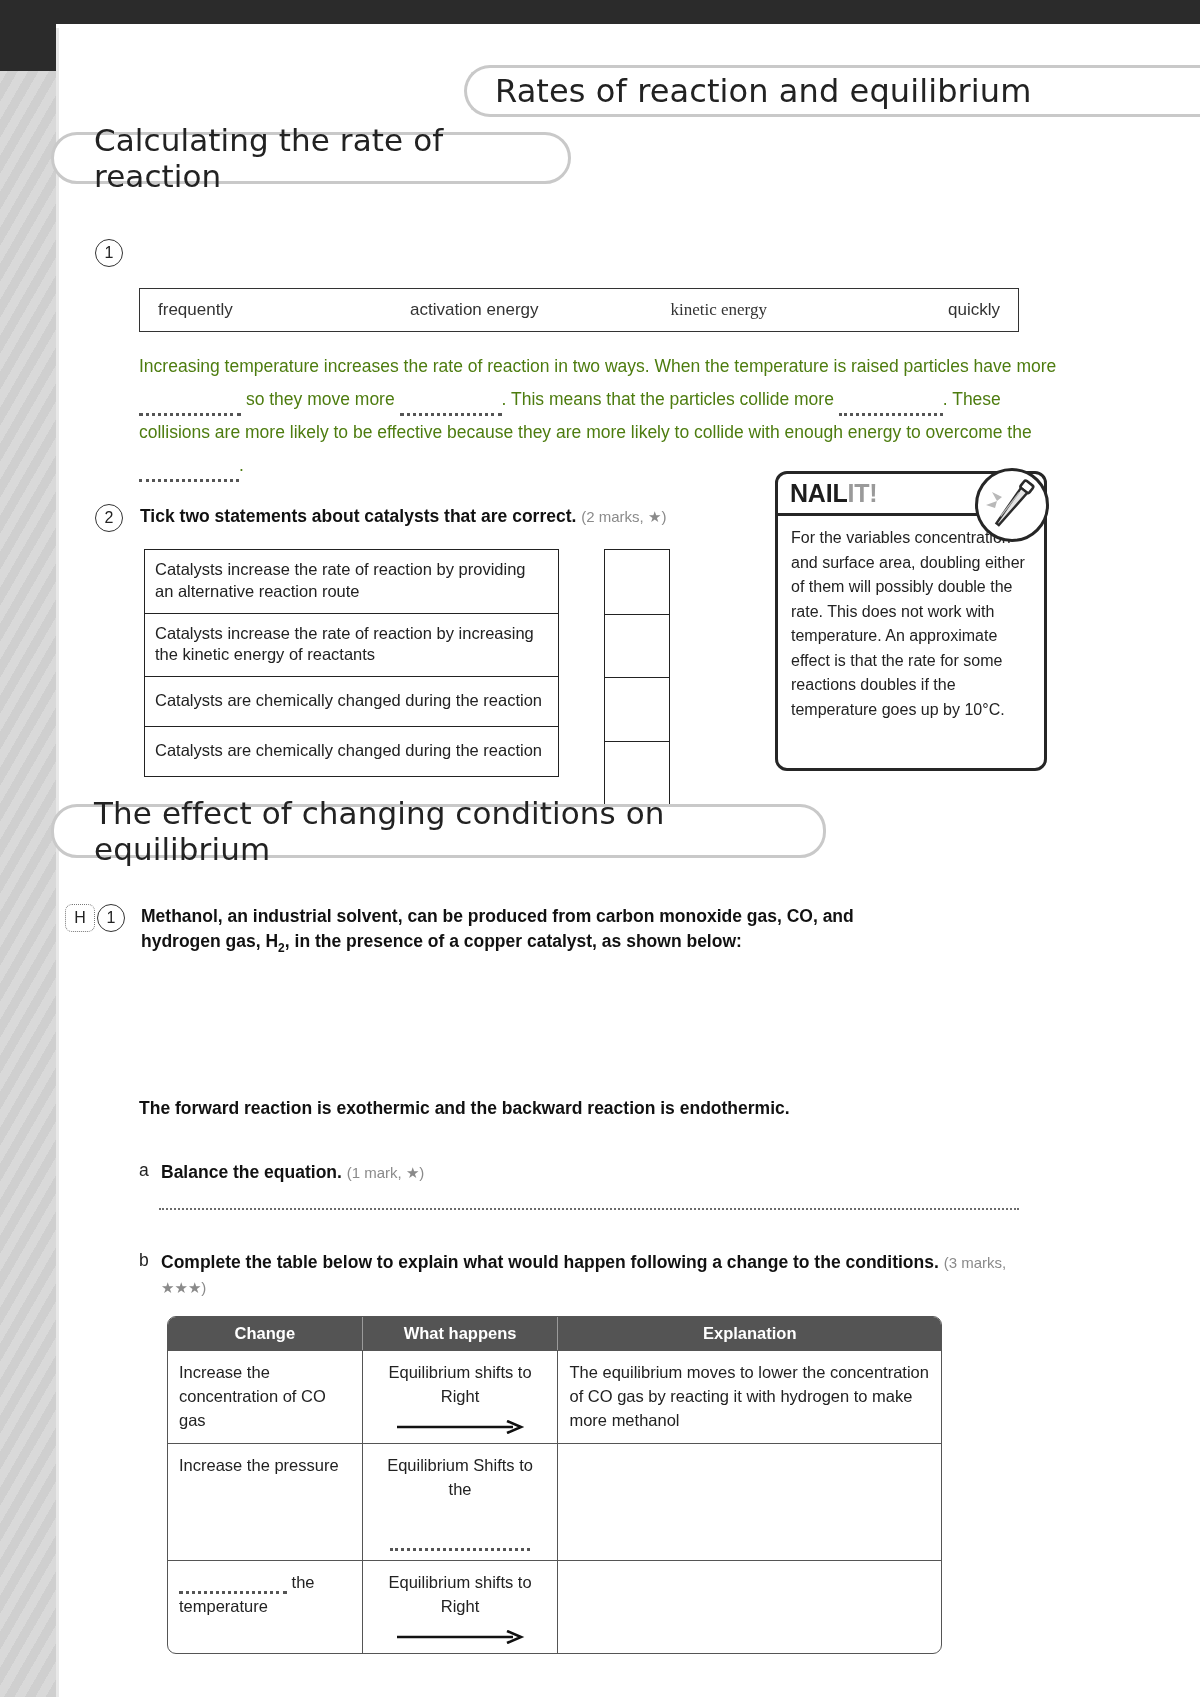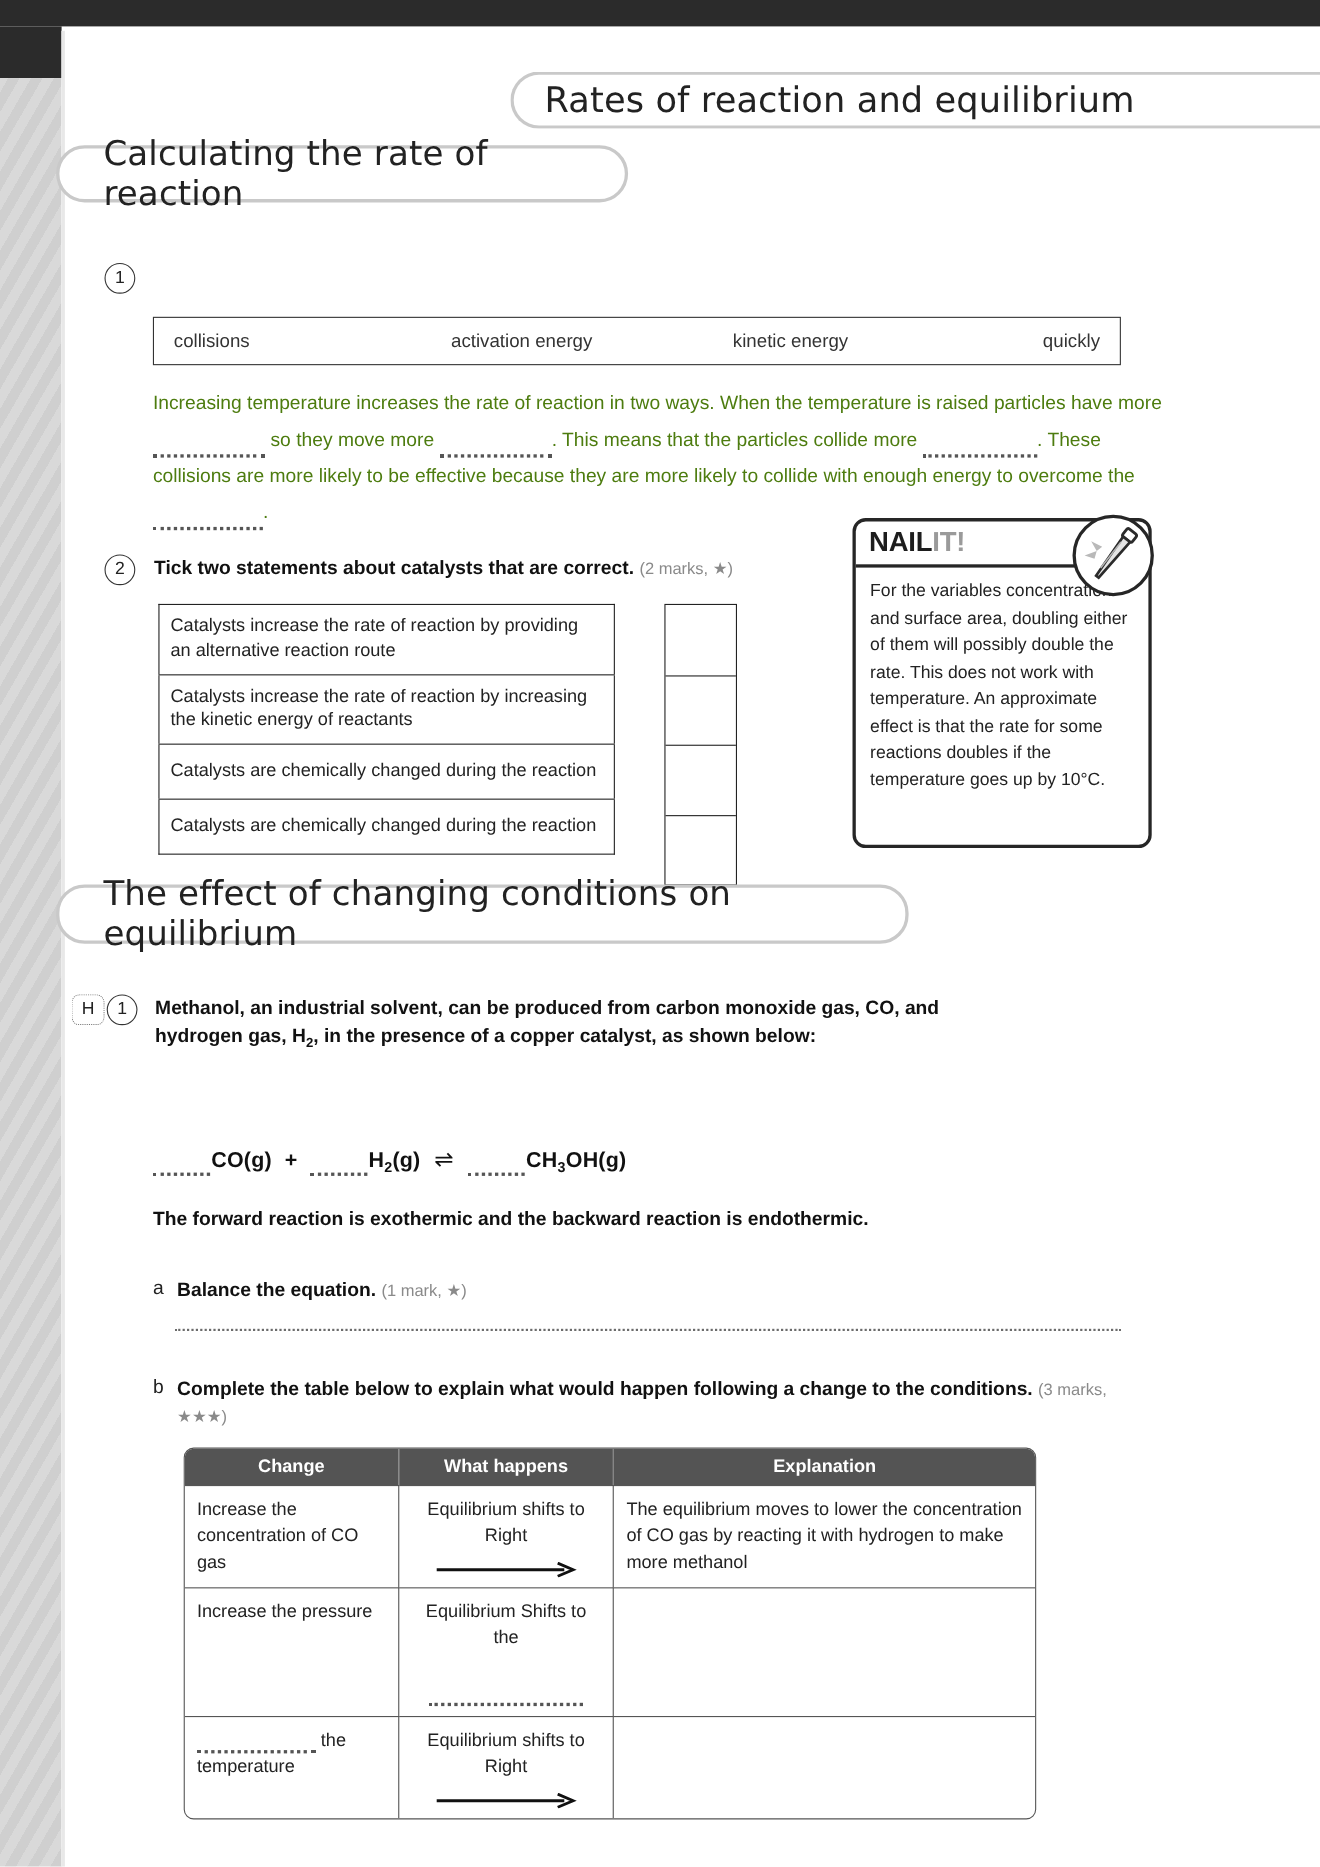--- a/index.html
+++ b/index.html
@@ -213,23 +213,23 @@
 
   <div class="topic-pill" id="section-1-title">
     <span>Calculating the rate of reaction</span>
   </div>
 
   <div class="q-row" style="left:36px; top:211px; width:980px;">
     <div class="q-num">1</div>
   </div>
 
   <div id="word-bank">
-    <div class="w" style="width:210px; text-align:left; padding-left:18px;">collisions</div>
+    <div class="w" style="width:210px; text-align:left; padding-left:18px;">frequently</div>
     <div class="w" style="width:250px;">activation energy</div>
-    <div class="w" style="width:240px;">kinetic energy</div>
+    <div class="w" style="width:240px;font-family:Liberation Serif, serif;">kinetic energy</div>
     <div class="w" style="width:180px; text-align:right; padding-right:18px;">quickly</div>
   </div>
 
   <div id="gap-para">
     <span>Increasing temperature increases the rate of reaction in two ways. When the temperature is raised particles have more</span>
     <span class="blank w1"></span>
     <span>so they move more</span>
     <span class="blank w2"></span><span>. This means that the particles collide more</span>
     <span class="blank w3"></span><span>. These collisions are more likely to be effective because they are more likely to collide with enough energy to overcome the</span>
     <span class="blank w4"></span><span>.</span>
@@ -295,27 +295,20 @@
 
   <div class="q-row" style="left:6px; top:876px; width:1000px;">
     <div class="q-h-badge">H</div>
     <div class="q-num">1</div>
     <div class="q-text" style="margin-left:16px; width:880px;">
       <span>Methanol, an industrial solvent, can be produced from carbon monoxide gas, CO, and</span><br>
       <span>hydrogen gas, H</span><sub style="font-size:12px">2</sub><span>, in the presence of a copper catalyst, as shown below:</span>
     </div>
   </div>
 
-  <div id="equation">
-    <span class="eq-blank"></span><span>CO(g)</span>
-    <span style="margin:0 6px">+</span>
-    <span class="eq-blank"></span><span>H</span><sub>2</sub><span>(g)</span>
-    <span style="margin:0 7px; font-weight:normal; font-size:21px;">⇌</span>
-    <span class="eq-blank"></span><span>CH</span><sub>3</sub><span>OH(g)</span>
-  </div>
 
   <div style="position:absolute; left:80px; top:1070px; width:900px; font-size:17.5px; font-weight:bold; color:#111;">The forward reaction is exothermic and the backward reaction is endothermic.</div>
 
   <div class="q-row" style="left:80px; top:1132px; width:900px;">
     <div style="width:22px; font-size:17.5px; color:#222;">a</div>
     <div class="q-text">
       <span>Balance the equation.</span>
       <span class="marks">(1 mark, ★)</span>
     </div>
   </div>

